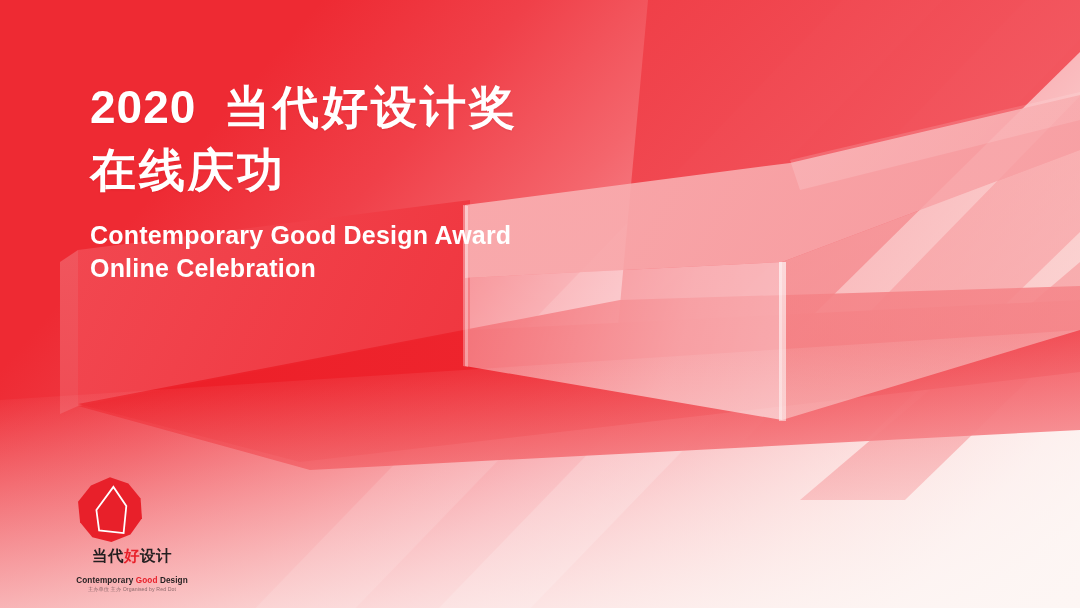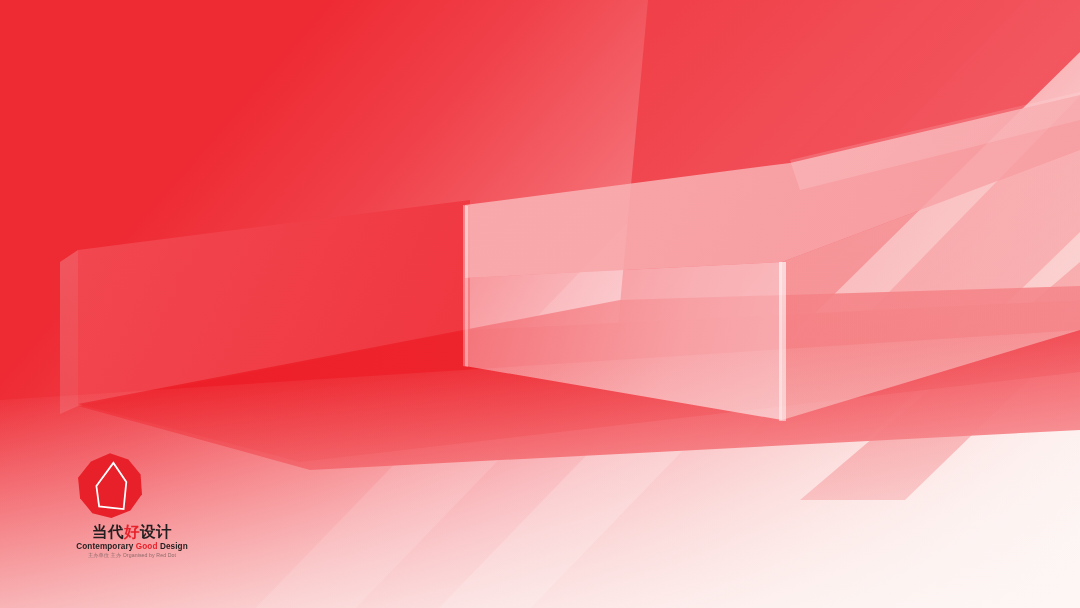--- a/index.html
+++ b/index.html
@@ -187,41 +187,41 @@
     font-size: 30px;
     font-weight: 500;
     letter-spacing: 1.5px;
     white-space: nowrap;
   }
 
   
   .logo {
     position: absolute;
     left: 62px;
-    top: 452px;
+    top: 476px;
     width: 140px;
   }
   .logo-mark {
     width: 68px;
     height: 68px;
     margin-left: 14px;
     display: block;
   }
   .logo-cn {
     margin-top: 4px;
     text-align: center;
     font-size: 15.5px;
     font-weight: bold;
     color: #231f20;
     letter-spacing: 0.5px;
     line-height: 1;
   }
   .logo-cn .hl { color: #e8202a; }
   .logo-en {
-    margin-top: 2px;
+    margin-top: 12px;
     text-align: center;
     font-size: 8.2px;
     font-weight: bold;
     color: #231f20;
     letter-spacing: 0.1px;
     line-height: 1.1;
   }
   .logo-en .hl { color: #e8202a; }
   .logo-org {
     margin-top: 2px;
@@ -253,20 +253,33 @@
   <div class="facet ped-top"></div>
   <div class="facet ped-right"></div>
   <div class="facet ped-front"></div>
   <div class="facet ped-edge-v"></div>
   <div class="facet ped-edge-l"></div>
   <div class="facet back-hi"></div>
   <div class="facet bottom-wash"></div>
 
   <div class="content">
 
+    <div class="title-block">
+      <div class="title-main">
+        <span>2020</span>
+        <span>&nbsp;</span><span class="cn">当代好设计奖</span>
+      </div>
+      <div class="title-main">
+        <span class="cn">在线庆功</span>
+      </div>
+      <div class="title-sub">
+        <div>Contemporary Good Design Award</div>
+        <div>Online Celebration</div>
+      </div>
+    </div>
 
 
     <div class="logo">
       <svg class="logo-mark" viewBox="0 0 100 100">
         <polygon points="50,2 77,11 95,33 97,62 80,86 52,97 24,90 6,68 3,38 22,14" fill="#e8202a"></polygon>
         <path d="M55,16 L30,50 L34,80 L70,84 L74,44 Z" fill="none" stroke="#ffffff" stroke-width="2.6" stroke-linejoin="miter"></path>
       </svg>
 
       <div class="logo-cn">
         <span>当代</span><span class="hl">好</span><span>设计</span>

